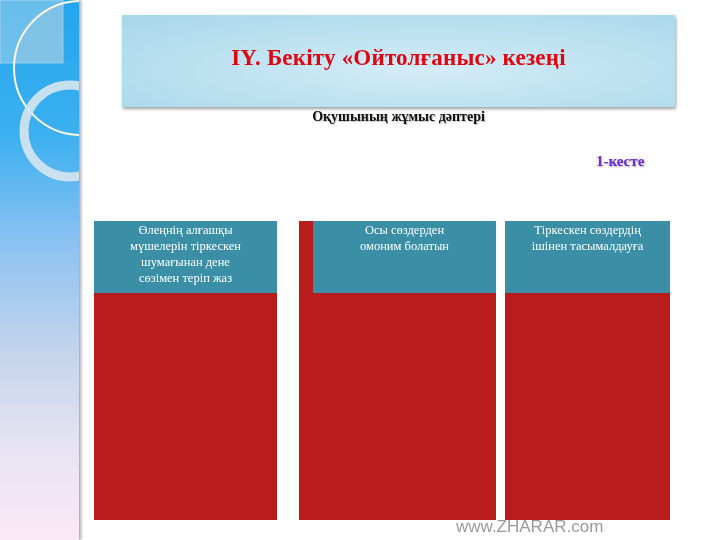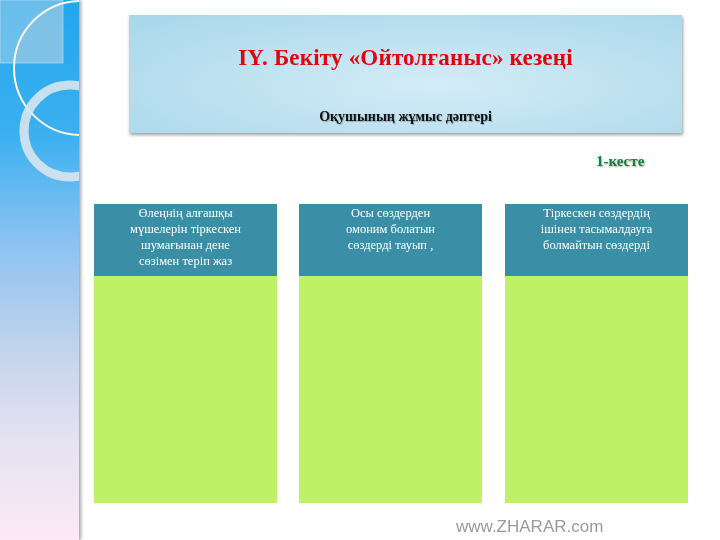--- a/index.html
+++ b/index.html
@@ -9,41 +9,41 @@
     font-family: "Liberation Serif", "DejaVu Serif", serif;
   }
   .sidebar {
     position: absolute; left: 0; top: 0; width: 79px; height: 540px;
     background: linear-gradient(to bottom, #22a6ec 0%, #3cb0f0 25%, #8cc2f2 45%, #c3d4ec 65%, #e6e3f2 82%, #fbe9f5 100%);
     box-shadow: 2px 0 3px rgba(90,90,110,0.55);
     overflow: hidden;
   }
   .sidebar svg { position: absolute; left: 0; top: 0; }
   .title-box {
-    position: absolute; left: 129px; top: 15px; width: 553px; height: 118px;
+    position: absolute; left: 122px; top: 15px; width: 553px; height: 92px;
     background: radial-gradient(ellipse at 55% 60%, #d4ecf7 0%, #bfe2f1 45%, #a6d7ea 100%);
     box-shadow: 1px 2px 3px rgba(80,80,80,0.55);
   }
   .title {
     position: absolute; left: 0; right: 0; top: 30px; text-align: center;
     color: #e0050f; font-weight: bold; font-size: 23px; letter-spacing: 0.2px;
   }
   .subtitle {
     position: absolute; left: 0; right: 0; top: 94px; text-align: center;
     color: #111111; font-weight: bold; font-size: 14px;
     text-shadow: 1px 1px 1px rgba(0,0,0,0.25);
     font-family: Liberation Serif, serif;
   }
   .table-label {
     position: absolute; left: 596px; top: 153px;
-    color: #15803d; font-weight: bold; font-size: 15px;
+    color: #6d28d9; font-weight: bold; font-size: 15px;
     text-shadow: 1px 1px 2px rgba(0,0,0,0.35);
   }
   .col {
-    position: absolute; top: 204px; height: 299px; background: #bef264;
+    position: absolute; top: 221px; height: 299px; background: #b91c1c;
   }
   .col-head {
     background: #3a8fa7; color: #ffffff; height: 72px;
     text-align: center; font-size: 12.5px; line-height: 16px;
     padding-top: 1px; box-sizing: border-box;
   }
   .col-head span { display: block; }
   .col-body { height: 227px; }
   .footer {
     position: absolute; left: 456px; top: 517px;
@@ -73,31 +73,29 @@
 <div class="col" style="left:94px; width:183px;">
   <div class="col-head">
     <span>Өлеңнің  алғашқы</span>
     <span>мүшелерін тіркескен</span>
     <span>шумағынан  дене</span>
     <span>сөзімен теріп жаз</span>
   </div>
   <div class="col-body"></div>
 </div>
 
-<div class="col" style="left:299px; width:183px;">
+<div class="col" style="left:299px; width:183px;padding-left:14px;">
   <div class="col-head">
     <span>Осы  сөздерден</span>
     <span>омоним болатын</span>
-    <span>сөздерді  тауып ,</span>
   </div>
   <div class="col-body"></div>
 </div>
 
-<div class="col" style="left:505px; width:183px;">
+<div class="col" style="left:505px; width:165px;">
   <div class="col-head">
     <span>Тіркескен сөздердің</span>
     <span>ішінен тасымалдауға</span>
-    <span>болмайтын сөздерді</span>
   </div>
   <div class="col-body"></div>
 </div>
 
 <div class="footer">www.ZHARAR.com</div>
 
 </body></html>

